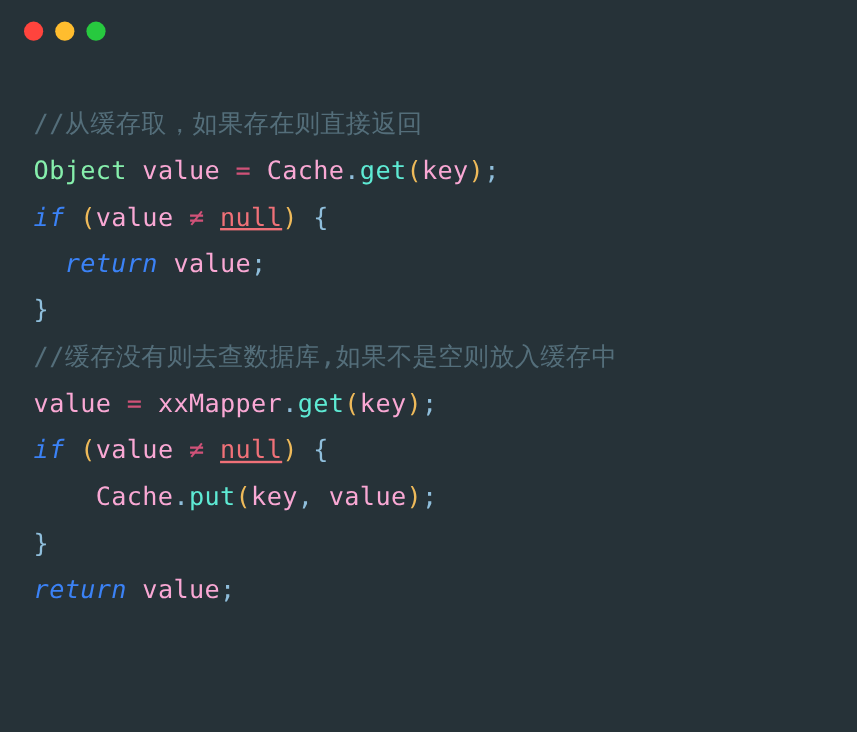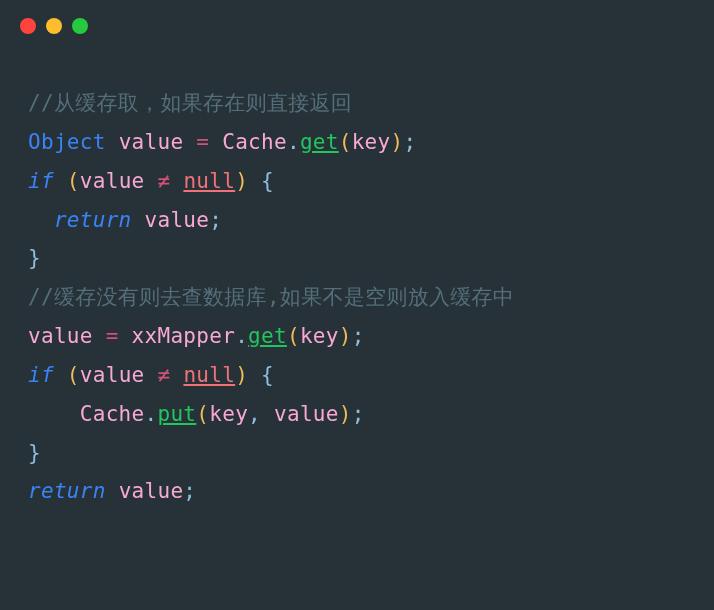--- a/index.html
+++ b/index.html
@@ -36,24 +36,24 @@
     .code-area {
       padding: 40px 28px 20px 28px;
       font-size: 21px;
       line-height: 1.85;
       white-space: pre;
       font-weight: 400;
       letter-spacing: 0.3px;
     }
     .comment { color: #546e7a; }
     .keyword { color: #3b82f6; font-style: italic; }
-    .type { color: #3b82f6; }
+    .type { color: #86efac; }
     .identifier { color: #f9a8d4; }
     .operator { color: #d05278; }
-    .method { color: #22c55e; text-decoration: underline; }
+    .method { color: #5eead4; }
     .punct { color: #8fbedb; }
     .punct-round { color: #eeba5a; }
     .null-lit { color: #f07178; text-decoration: underline; }
     .plain { color: #8fbedb; }
   </style>
 </head>
 <body>
 
 <div class="window">
   <div class="titlebar">

